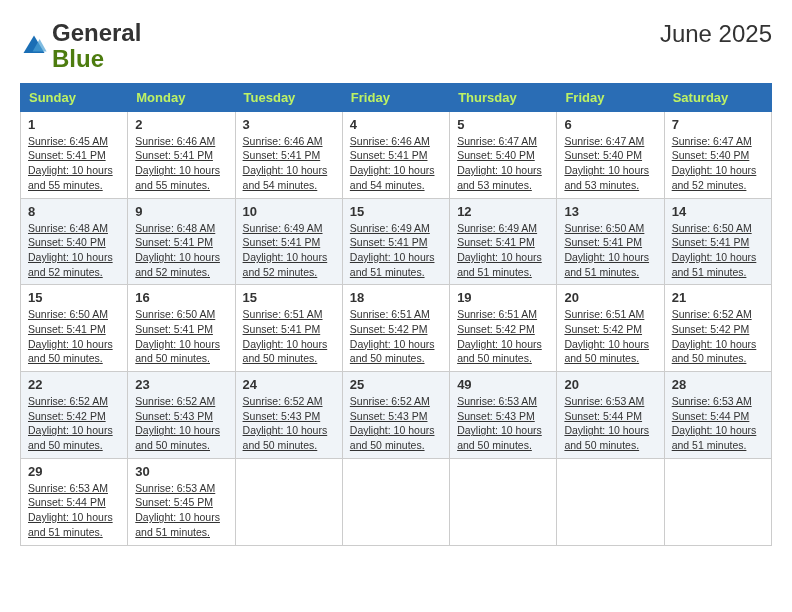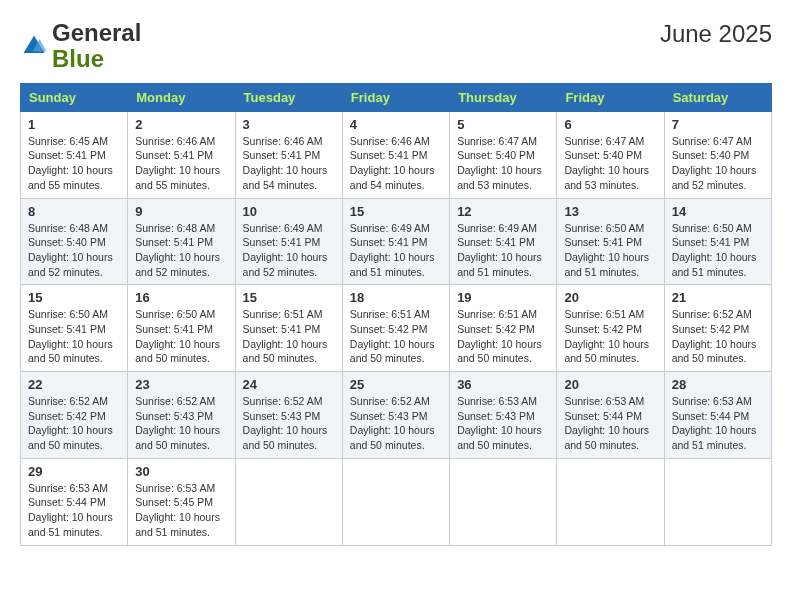--- a/index.html
+++ b/index.html
@@ -74,20 +74,21 @@
       font-size: 13px;
       font-weight: bold;
       display: block;
       margin-bottom: 2px;
     }
     .empty {
       background: #f9f9f9;
     }
     .cell-content {
       line-height: 1.4;
+      text-decoration: underline;
     }
   </style>
 </head>
 <body>
 
 <div class="header">
   <div class="logo">
     <svg class="logo-icon" viewBox="0 0 40 40">
       <polygon points="20,5 35,30 5,30" fill="#1a6eb5"></polygon>
       <polygon points="28,10 38,28 18,28" fill="#4a9fd4" opacity="0.7"></polygon>
@@ -316,21 +317,21 @@
         </td>
         <td>
           <span class="day-num">25</span>
 <div class="cell-content">
   <span>Sunrise: 6:52 AM</span><br>
   <span>Sunset: 5:43 PM</span><br>
   <span>Daylight: 10 hours and 50 minutes.</span>
 </div>
         </td>
         <td>
-          <span class="day-num">36</span>
+          <span class="day-num">49</span>
 <div class="cell-content">
   <span>Sunrise: 6:53 AM</span><br>
   <span>Sunset: 5:43 PM</span><br>
   <span>Daylight: 10 hours and 50 minutes.</span>
 </div>
         </td>
         <td>
           <span class="day-num">20</span>
 <div class="cell-content">
   <span>Sunrise: 6:53 AM</span><br>

